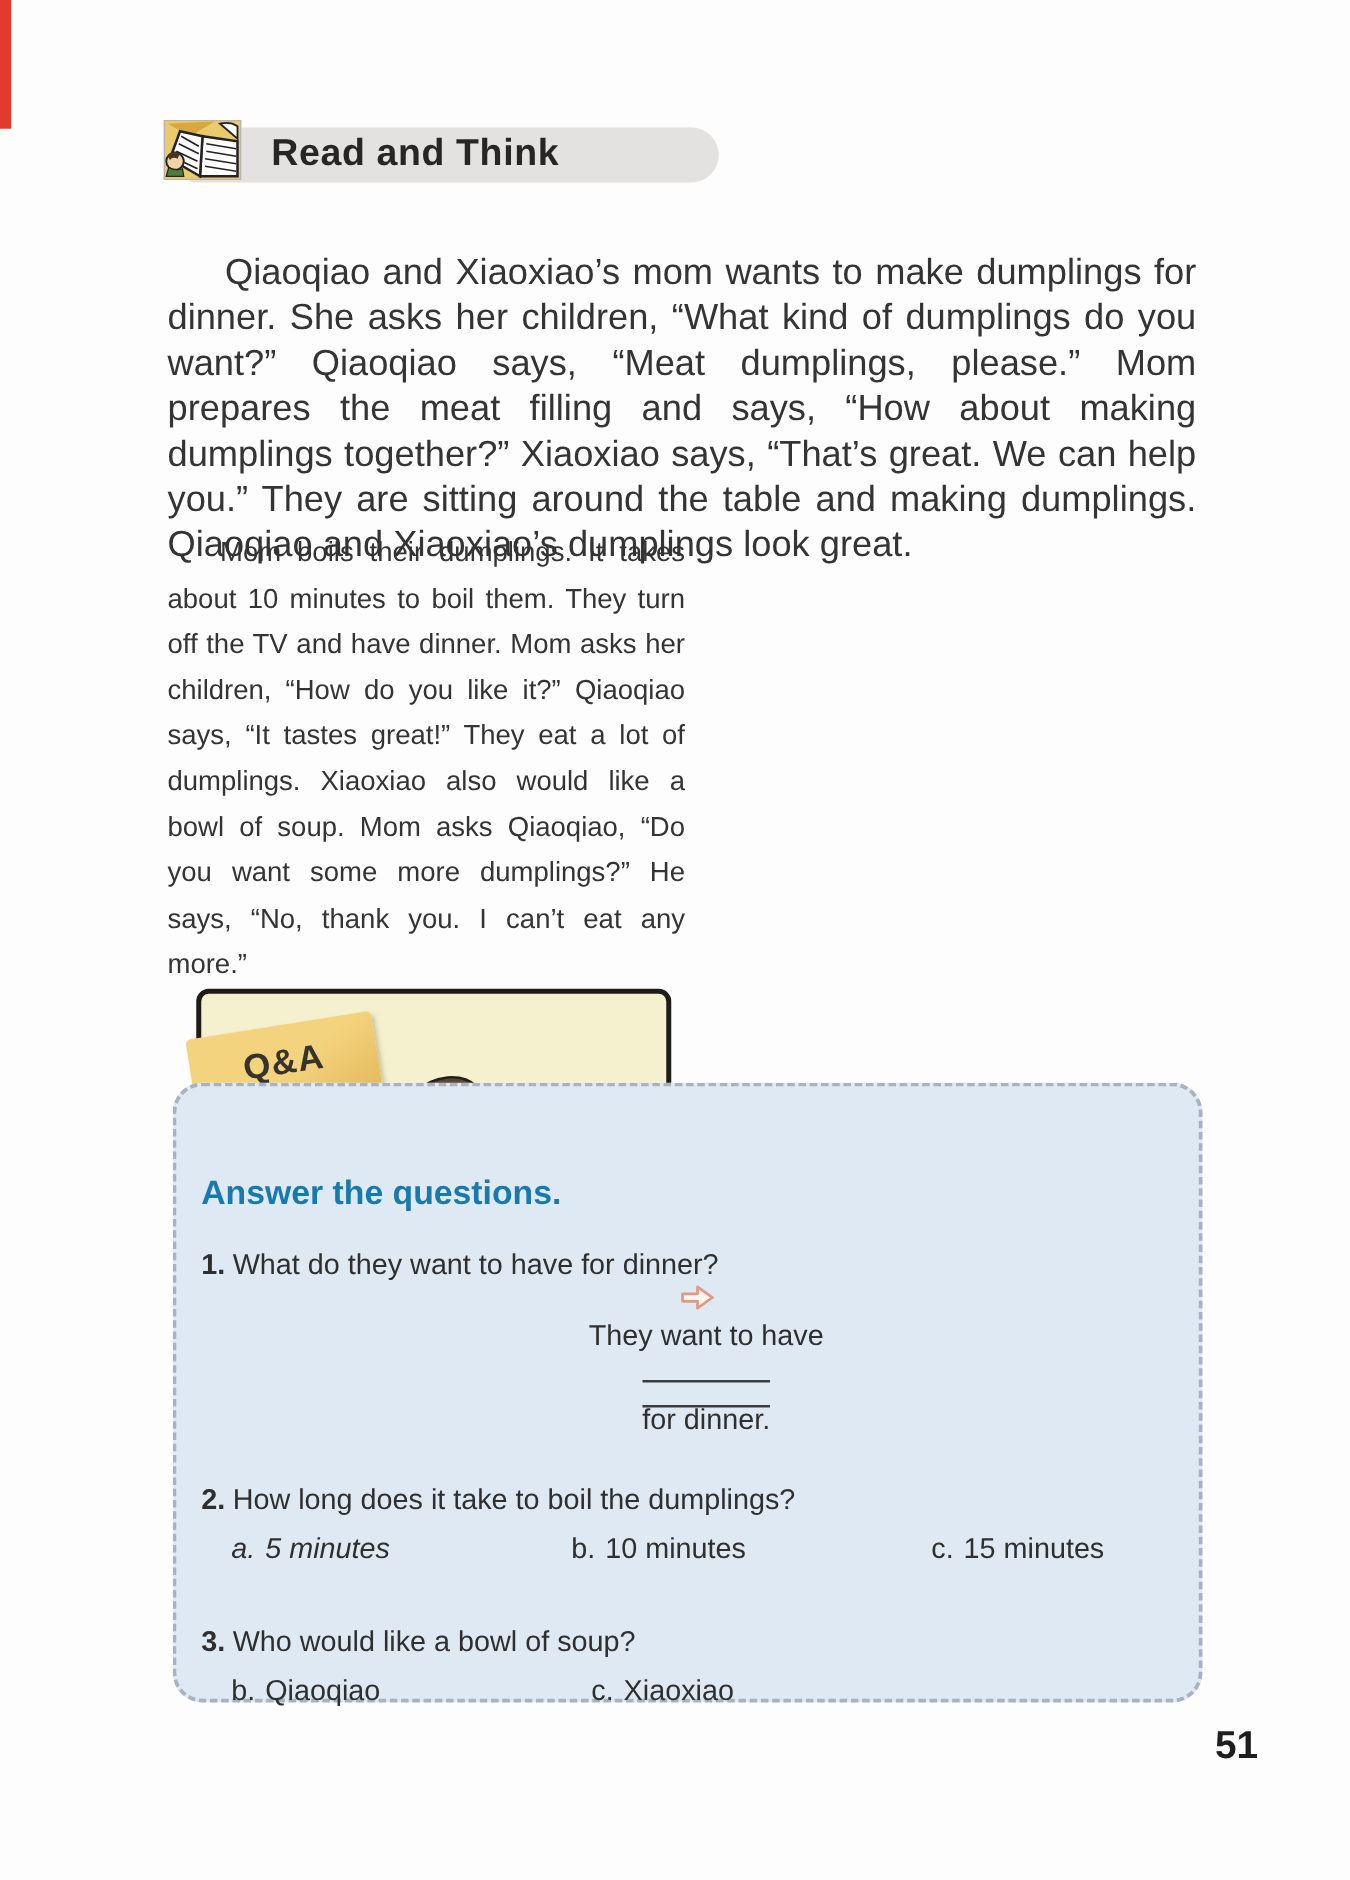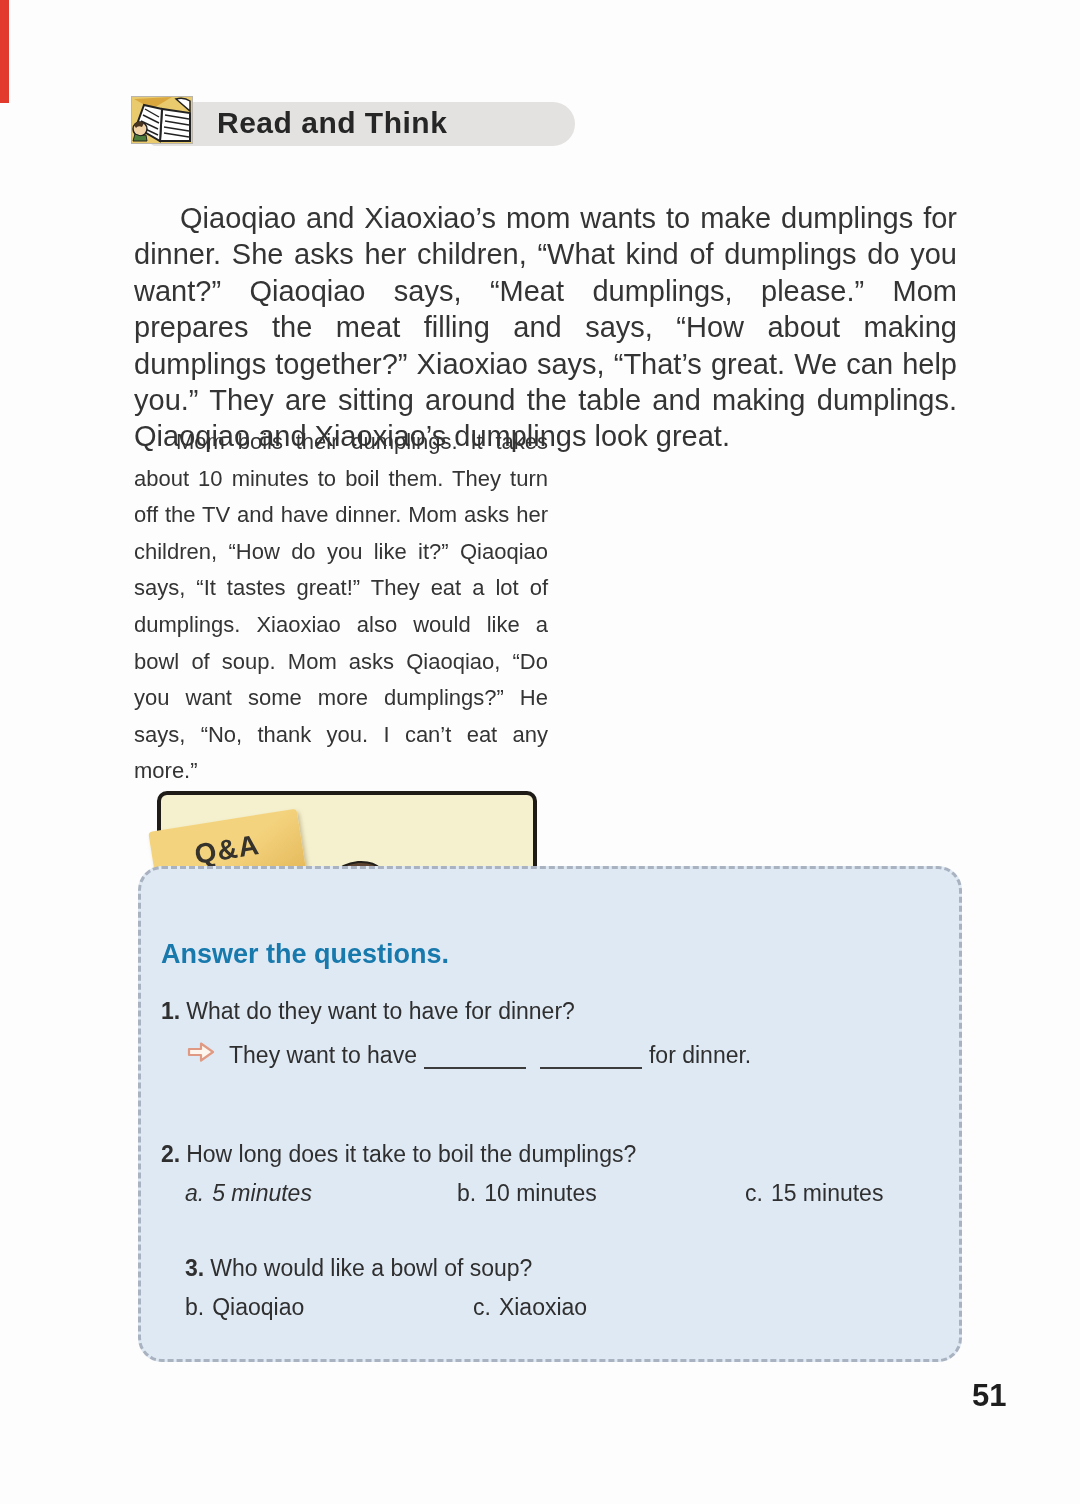--- a/index.html
+++ b/index.html
@@ -46,28 +46,28 @@
   }
   .qa-tab-label { font-size:28px; font-weight:bold; color:#35332c; letter-spacing:1px; }
   .qa-box {
     position:absolute; left:138px; top:866px; width:824px; height:496px;
     background:#dfe9f4; border:3px dashed #a8b2c0; border-radius:24px;
     padding:70px 16px 0 20px;
   }
   .qa-heading { font-size:27px; font-weight:bold; color:#1879ad; }
   .question { margin-top:28px; font-size:23px; color:#2f2f2f; }
   .q-num { font-weight:bold; margin-right:6px; }
-  .answer-line { margin-top:16px; padding-left:26px; font-size:23px; color:#2f2f2f; display:flex; align-items:center; }
+  .answer-line { margin-top:2px; padding-left:26px; font-size:23px; color:#2f2f2f; display:flex; align-items:center;flex-direction:column; }
   .arrow-icon { margin-right:14px; flex:0 0 auto; }
   .blank {
     display:inline-block; width:102px; border-bottom:2px solid #3c3c3c;
     height:20px; margin:0 7px; transform:translateY(4px);
   }
-  .q2 { margin-top:72px; }
-  .q3 { margin-top:48px;margin-left:24px; }
+  .q2 { margin-top:37px; }
+  .q3 { margin-top:48px; }
   .options { margin-top:12px; padding-left:24px; font-size:23px; color:#2f2f2f; display:flex; }
   .opt-a { width:272px;font-style:italic; } .opt-b { width:288px; } .opt-c { flex:1; }
   .opt-letter { margin-right:8px; }
 
   .page-number { position:absolute; left:972px; top:1378px; font-size:31px; font-weight:bold; color:#1e1e1e; }
 </style>
 </head>
 <body>
 
 <div class="page">

